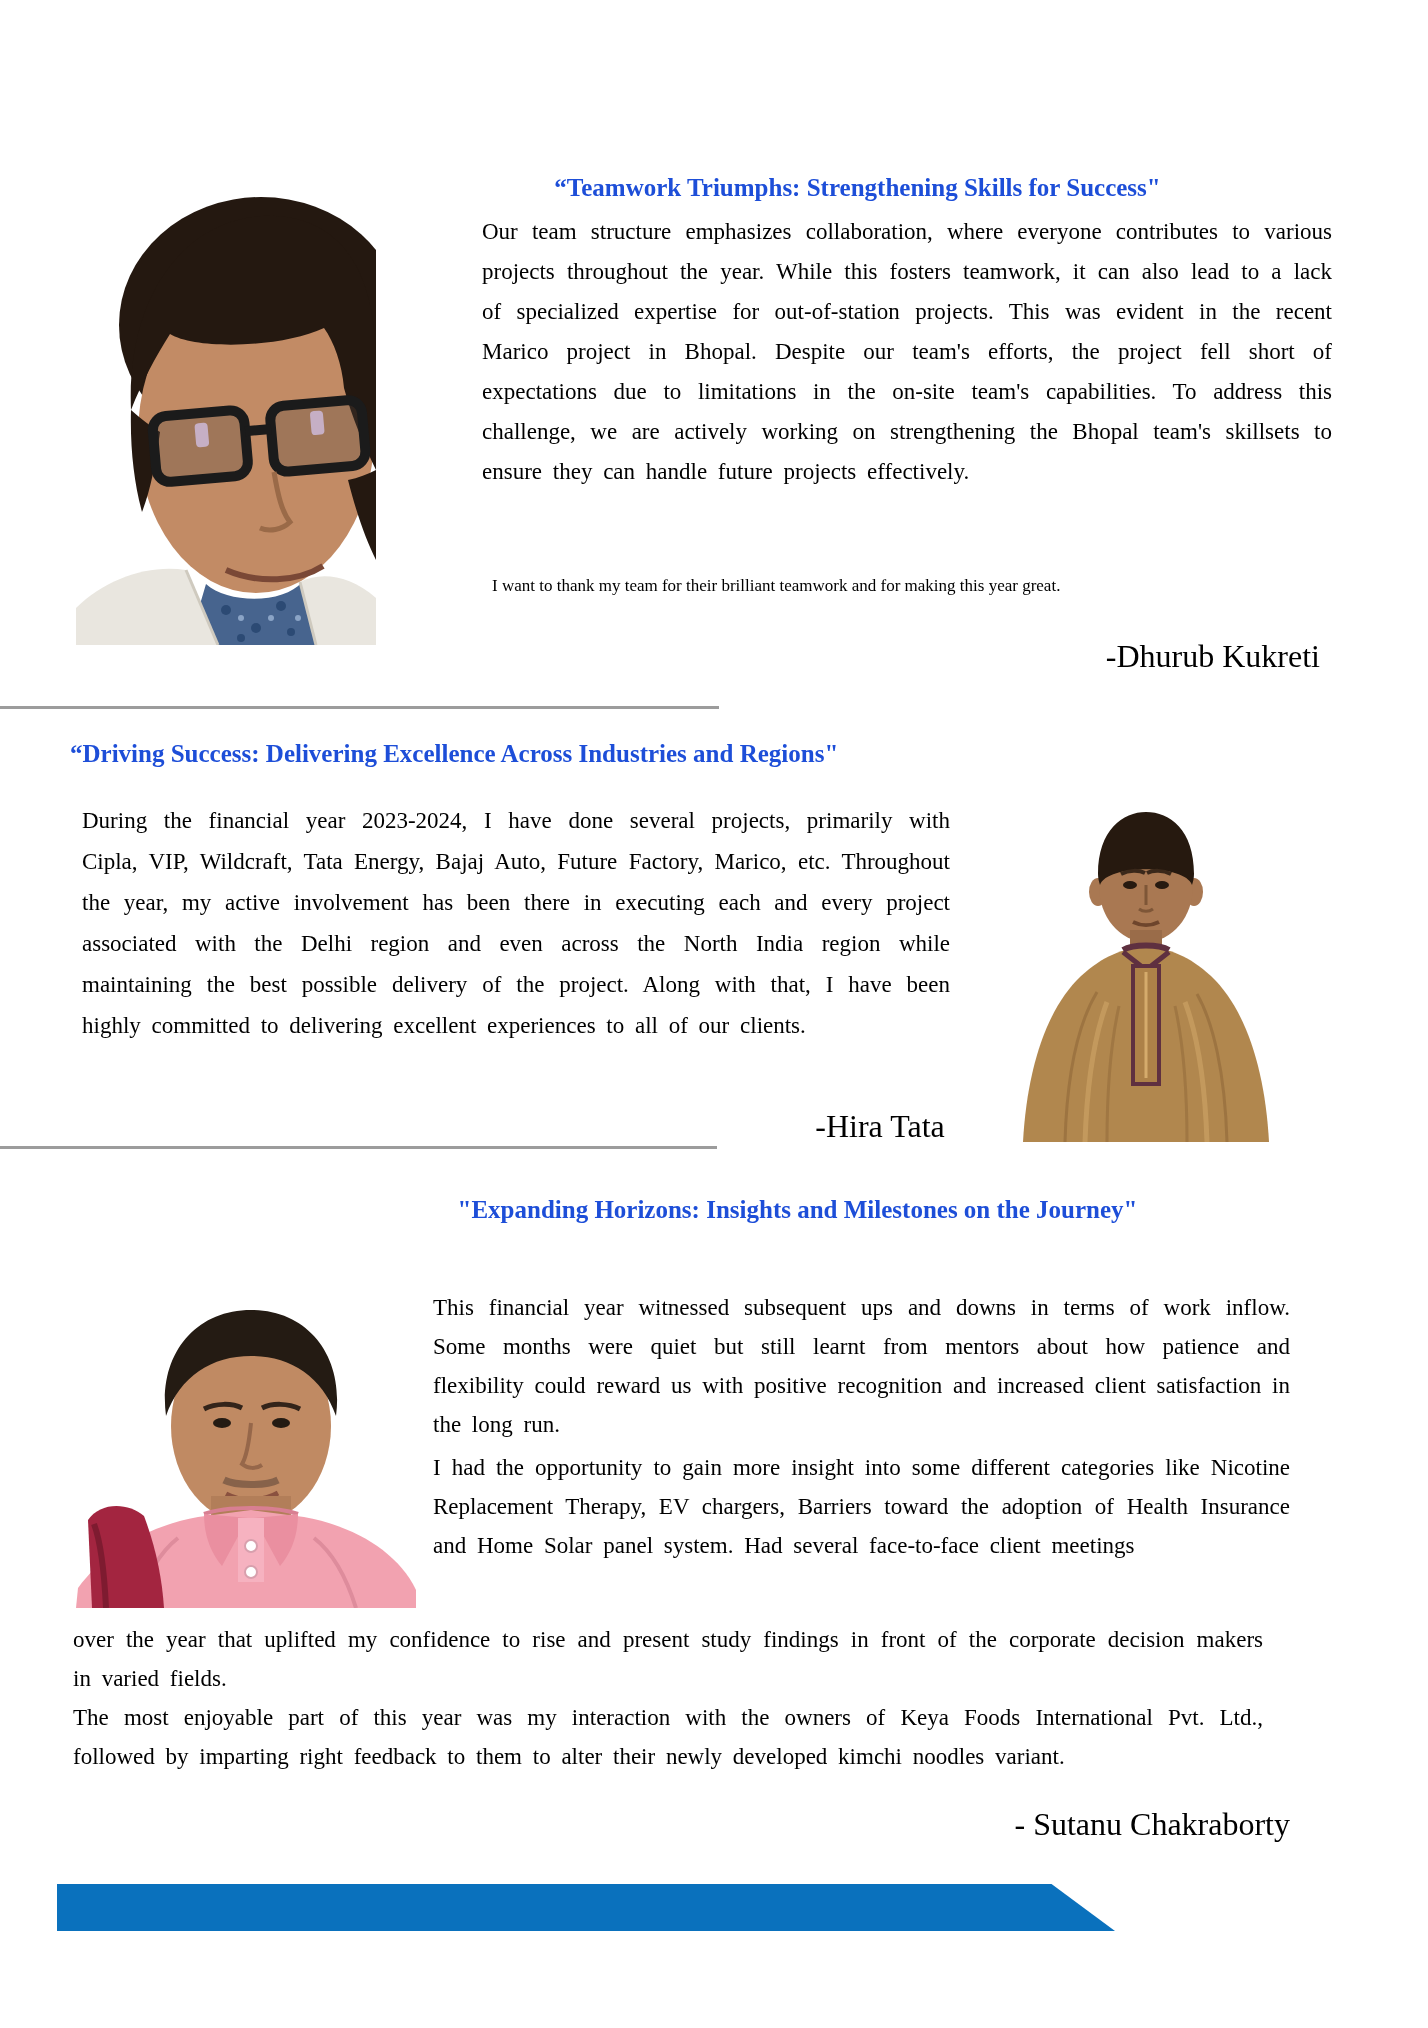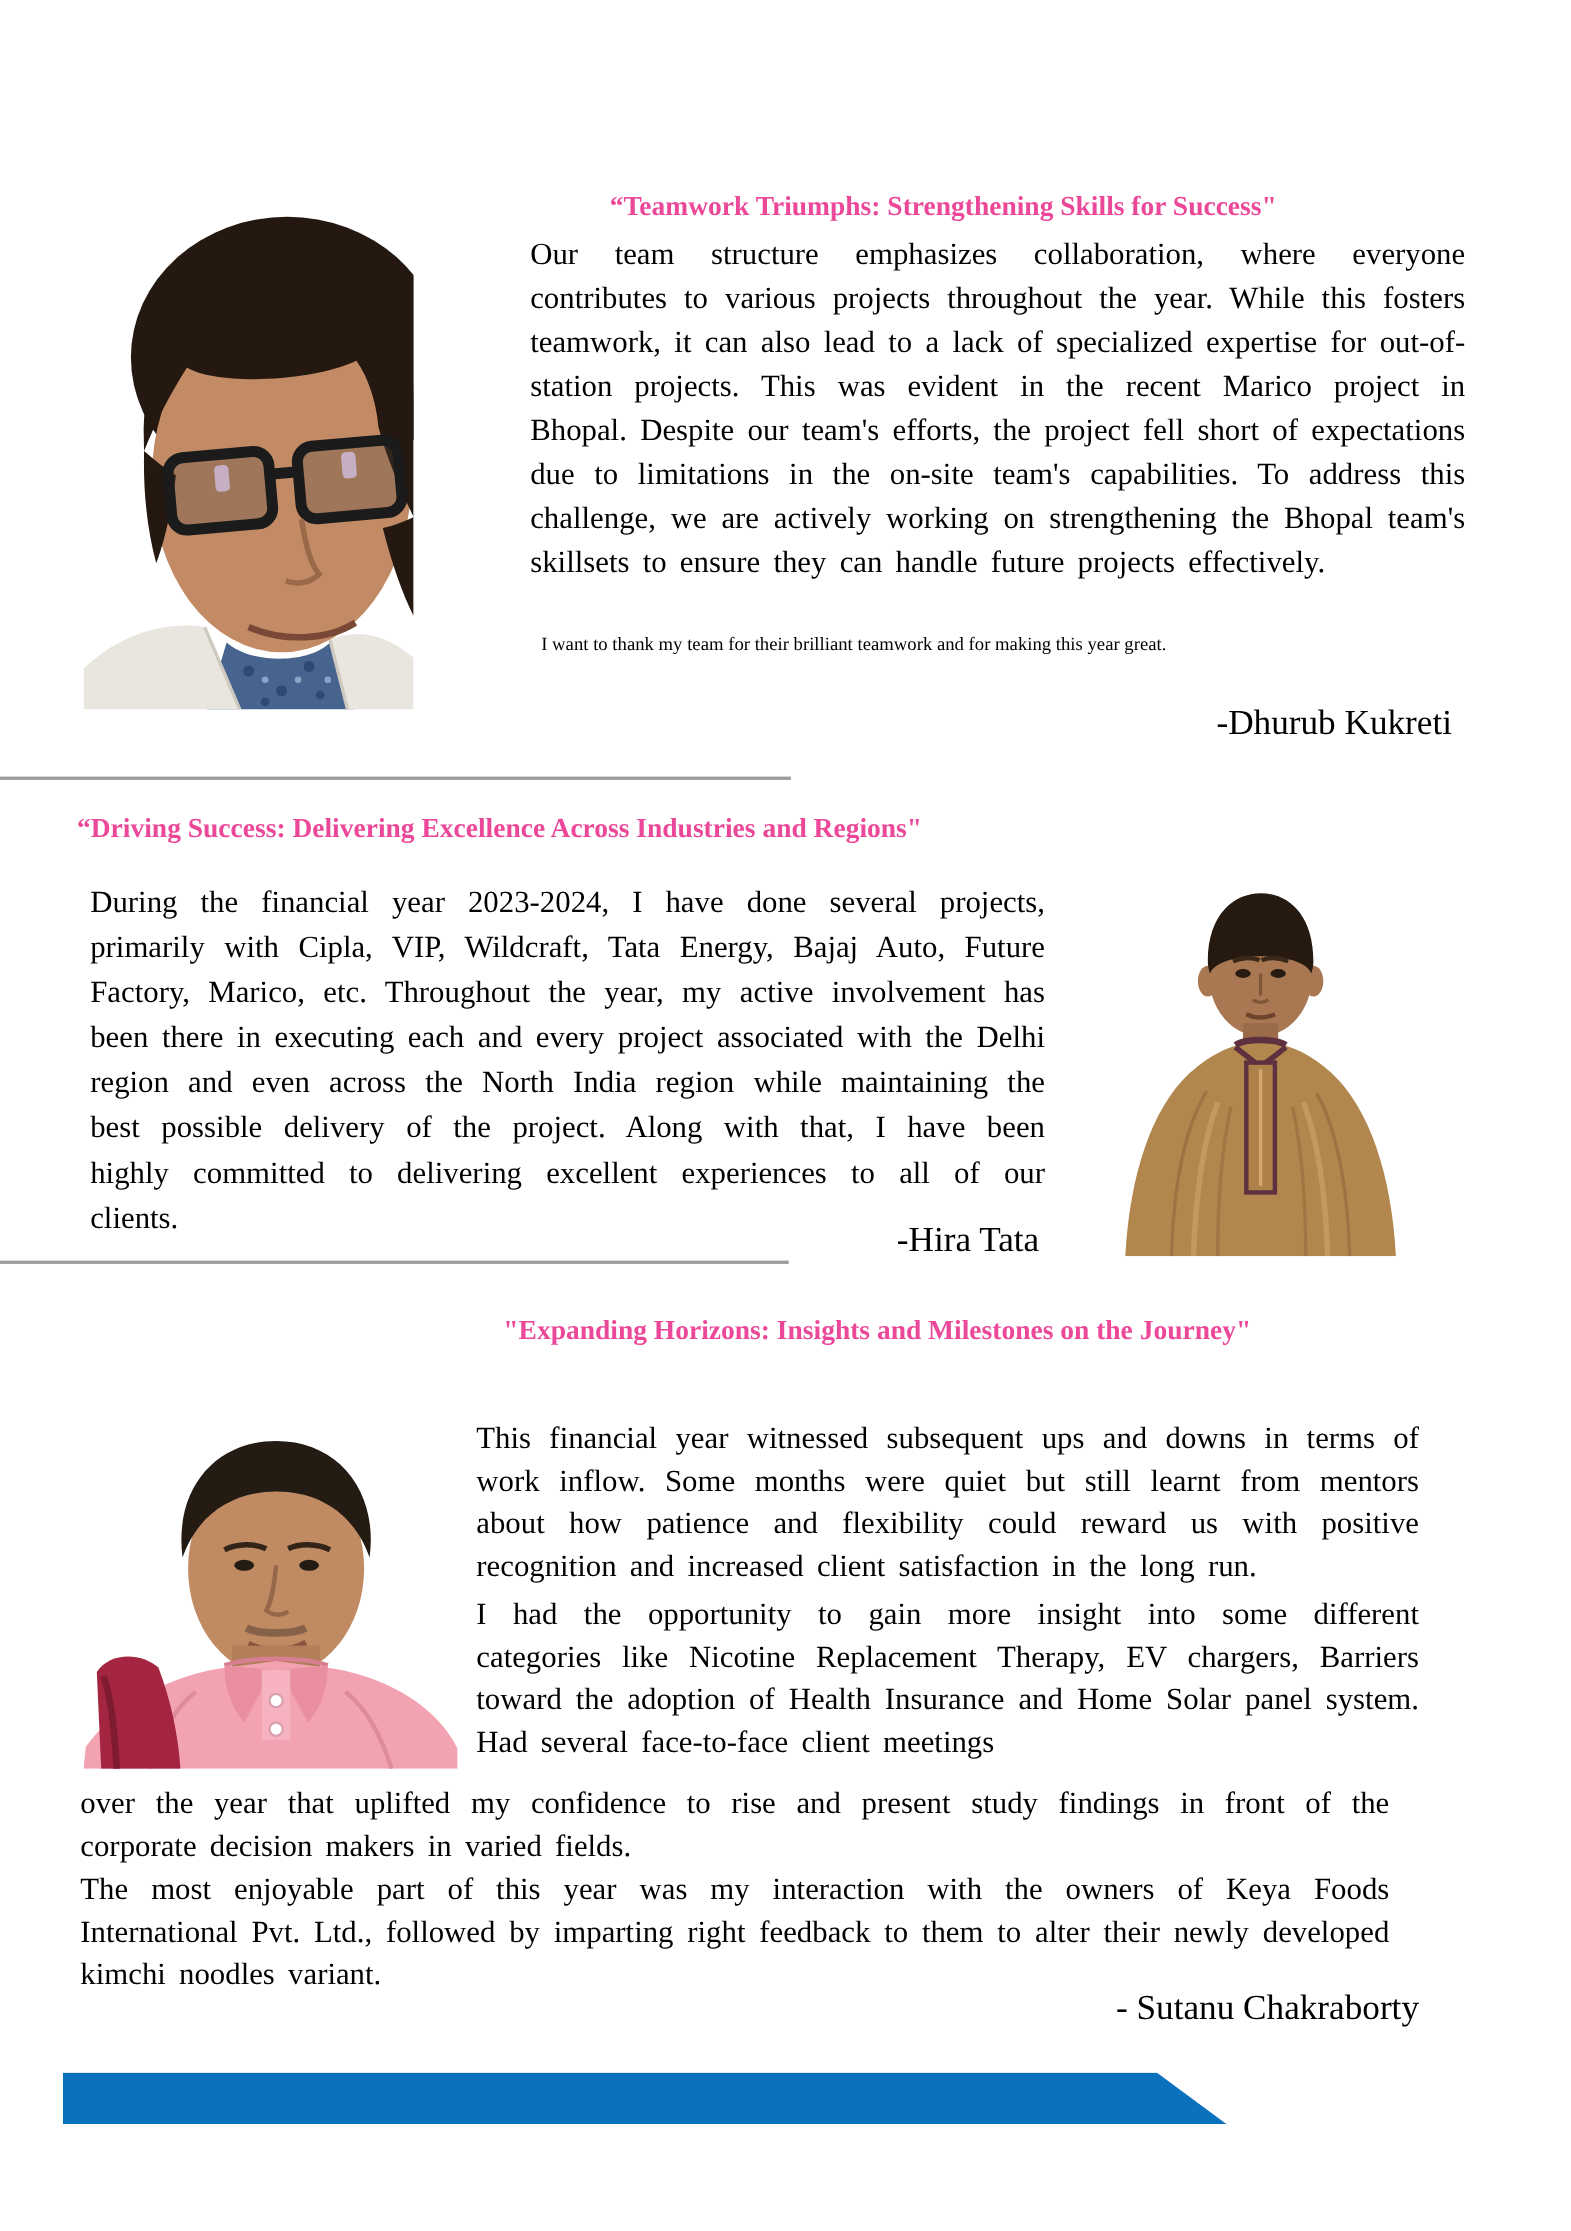--- a/index.html
+++ b/index.html
@@ -11,26 +11,26 @@
     font-family:"Liberation Serif", serif;
     color:#000000;
     overflow:hidden;
   }
   .page h2,.page p,.page figure{margin:0;padding:0;}
   .title{
     position:absolute;
     font-weight:700;
     font-size:25px;
     line-height:32px;
-    color:#ec4899;
+    color:#1d4ed8;
     white-space:normal;
   }
   .para{
     position:absolute;
-    font-size:28px;
+    font-size:23px;
     text-align:justify;
     word-spacing:5px;
     color:#000000;
   }
   .note{
     position:absolute;
     font-size:17px;
     text-align:left;
     color:#000000;
   }

